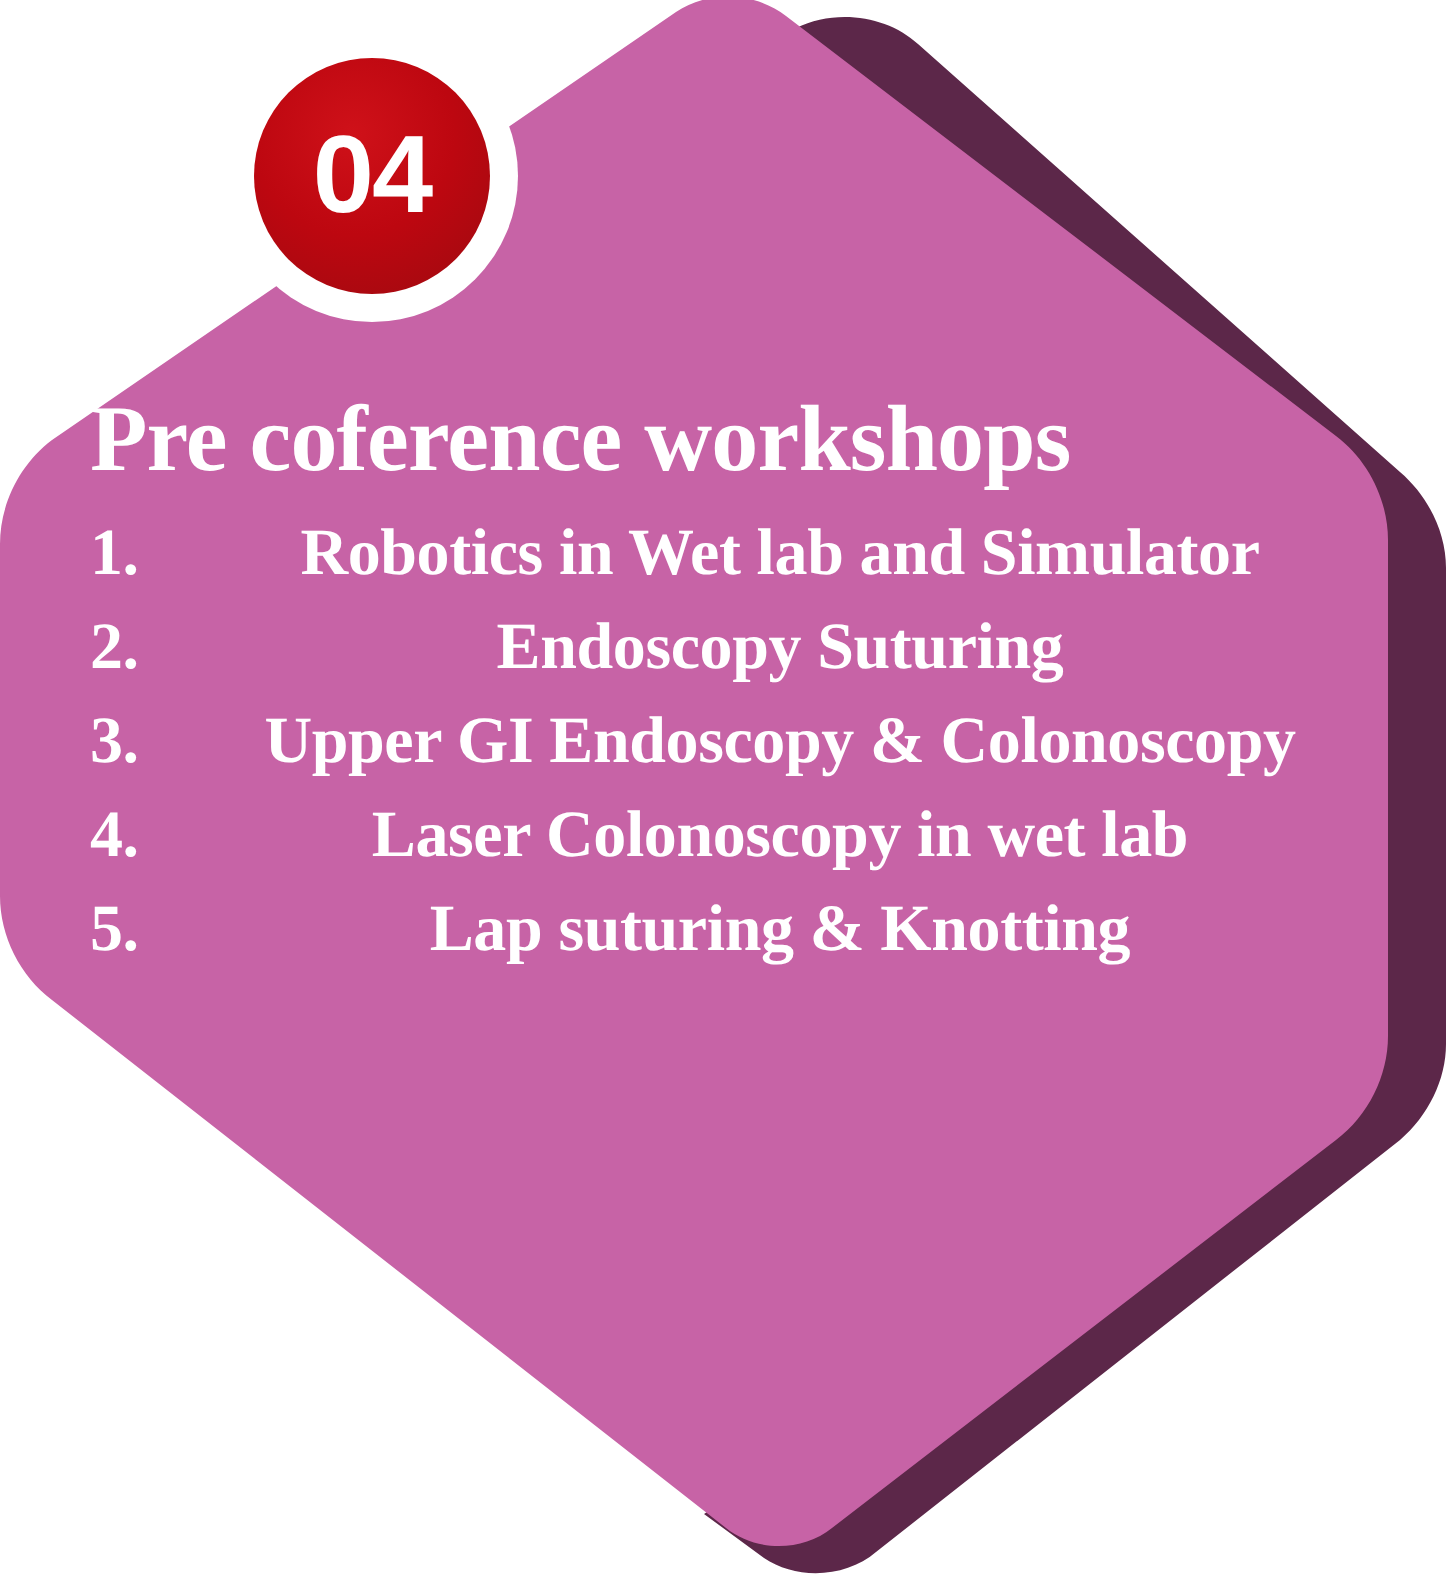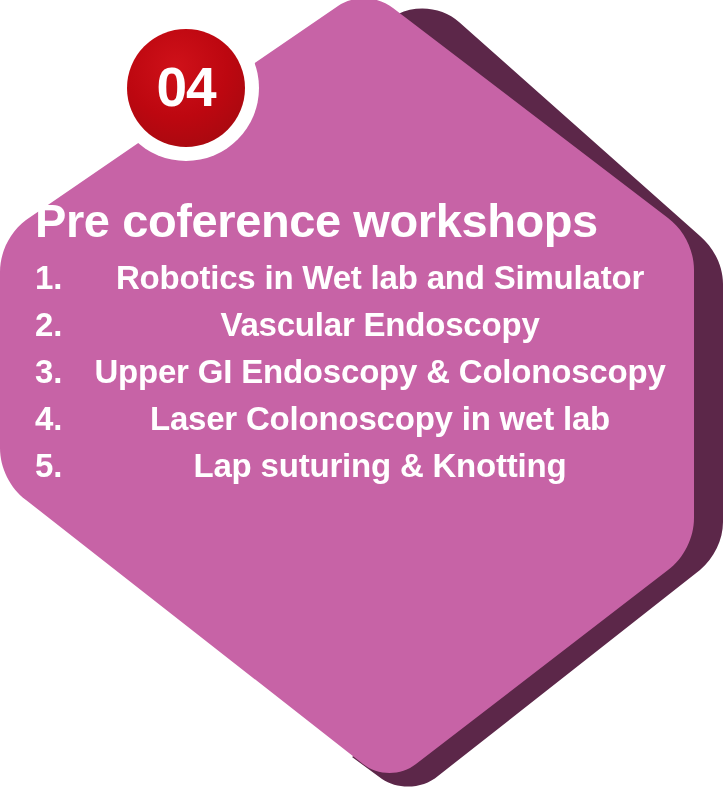--- a/index.html
+++ b/index.html
@@ -30,23 +30,24 @@
     height: 794px;
     display: block;
   }
 
   
   #card-content {
     position: absolute;
     left: 0px;
     top: 196px;
     width: 700px;
-    padding: 0 10px 0 35px;
+    padding: 0 10px 0 45px;
     box-sizing: border-box;
     color: #ffffff;
+    font-family: Liberation Serif, serif;
   }
 
   #card-title {
     font-size: 47px;
     font-weight: bold;
     line-height: 1.06;
     letter-spacing: -0.4px;
     margin: 0 0 8px 0;
     white-space: nowrap;
     color: #ffffff;
@@ -154,21 +155,21 @@
   <div id="card-content">
     <h1 id="card-title">Pre coference workshops</h1>
 
     <ul id="workshop-list">
       <li class="workshop-item">
         <span class="item-number">1.</span>
         <span class="item-label">Robotics in Wet lab and Simulator</span>
       </li>
       <li class="workshop-item">
         <span class="item-number">2.</span>
-        <span class="item-label">Vascular Endoscopy</span>
+        <span class="item-label">Endoscopy Suturing</span>
       </li>
       <li class="workshop-item">
         <span class="item-number">3.</span>
         <span class="item-label">Upper GI Endoscopy &amp; Colonoscopy</span>
       </li>
       <li class="workshop-item">
         <span class="item-number">4.</span>
         <span class="item-label">Laser Colonoscopy in wet lab</span>
       </li>
       <li class="workshop-item">

